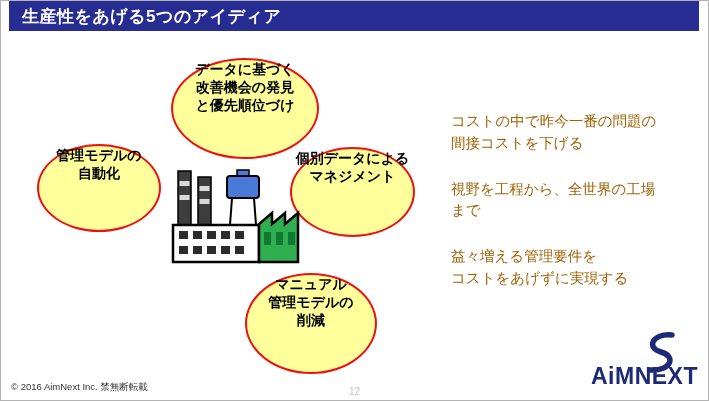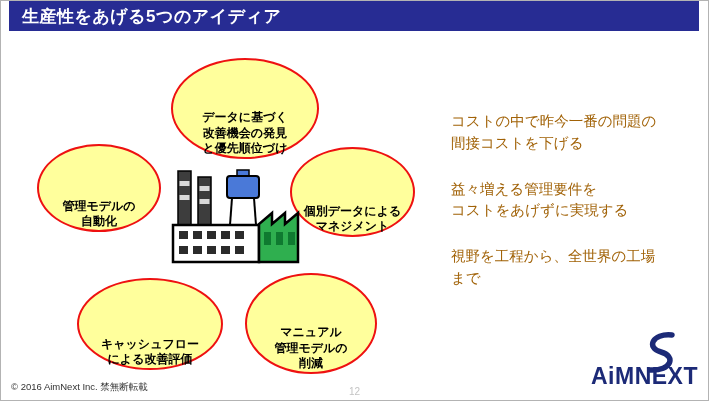--- a/index.html
+++ b/index.html
@@ -23,23 +23,23 @@
   }
   .title {
     color: #ffffff; font-size: 17px; font-weight: bold; letter-spacing: 0.5px;
     white-space: nowrap;
   }
   .ellipse {
     position: absolute;
     background: var(--ellipse-fill, #ffff9c);
     border: 2.5px solid var(--ellipse-border, #ee1111);
     border-radius: 50%;
-    display: flex; align-items: flex-end; justify-content: center;
+    display: flex; align-items: flex-start; justify-content: center;
     text-align: center;
-    font-weight: bold; font-size: 12px; line-height: 1.3; color: #000;
+    font-weight: bold; font-size: 14px; line-height: 1.3; color: #000;
   }
   .ellipse span { white-space: pre-line; }
   .e-top          { left: 170px; top: 57px;  width: 148px; height: 101px; }
   .e-left         { left: 36px;  top: 143px; width: 124px; height: 88px;  }
   .e-right        { left: 289px; top: 146px; width: 125px; height: 90px;  }
   .e-bottom-left  { left: 76px;  top: 277px; width: 146px; height: 92px;  }
   .e-bottom-right { left: 244px; top: 272px; width: 132px; height: 101px; }
   .factory { position: absolute; left: 170px; top: 167px; width: 132px; height: 96px; }
   .points {
     position: absolute; left: 450px; top: 110px; width: 256px;
@@ -78,24 +78,20 @@
 と優先順位づけ</span>
   </div>
   <div class="ellipse e-left">
     <span>管理モデルの
 自動化</span>
   </div>
   <div class="ellipse e-right">
     <span>個別データによる
 マネジメント</span>
   </div>
-  <div class="ellipse e-bottom-left">
-    <span>キャッシュフロー
-による改善評価</span>
-  </div>
   <div class="ellipse e-bottom-right">
     <span>マニュアル
 管理モデルの
 削減</span>
   </div>
 
   <div class="factory">
     <svg viewBox="0 0 132 96" width="132" height="96">
       <g>
         <rect x="7" y="3" width="13" height="56" fill="#3d3d3d" stroke="#000" stroke-width="1.5"></rect>
@@ -129,24 +125,24 @@
         <rect x="93" y="64" width="7" height="13" fill="#0f7a30"></rect>
         <rect x="105" y="64" width="7" height="13" fill="#0f7a30"></rect>
         <rect x="117" y="64" width="7" height="13" fill="#0f7a30"></rect>
       </g>
     </svg>
   </div>
 
   <div class="points">
     <p>コストの中で昨今一番の問題の
 間接コストを下げる</p>
+    <p>視野を工程から、全世界の工場
+まで</p>
     <p>益々増える管理要件を
 コストをあげずに実現する</p>
-    <p>視野を工程から、全世界の工場
-まで</p>
   </div>
 
   <span class="copyright">© 2016 AimNext Inc. 禁無断転載</span>
   <span class="page-number">12</span>
 
   <div class="logo">
     <svg class="logo-swoosh" viewBox="0 0 44 42" width="44" height="42">
       <path d="M34 3 C 14 1 8 16 23 20 C 38 24 34 39 12 38" fill="none" stroke-width="5.5" stroke-linecap="round"></path>
     </svg>
     <span class="logo-text">AiMNEXT</span>

